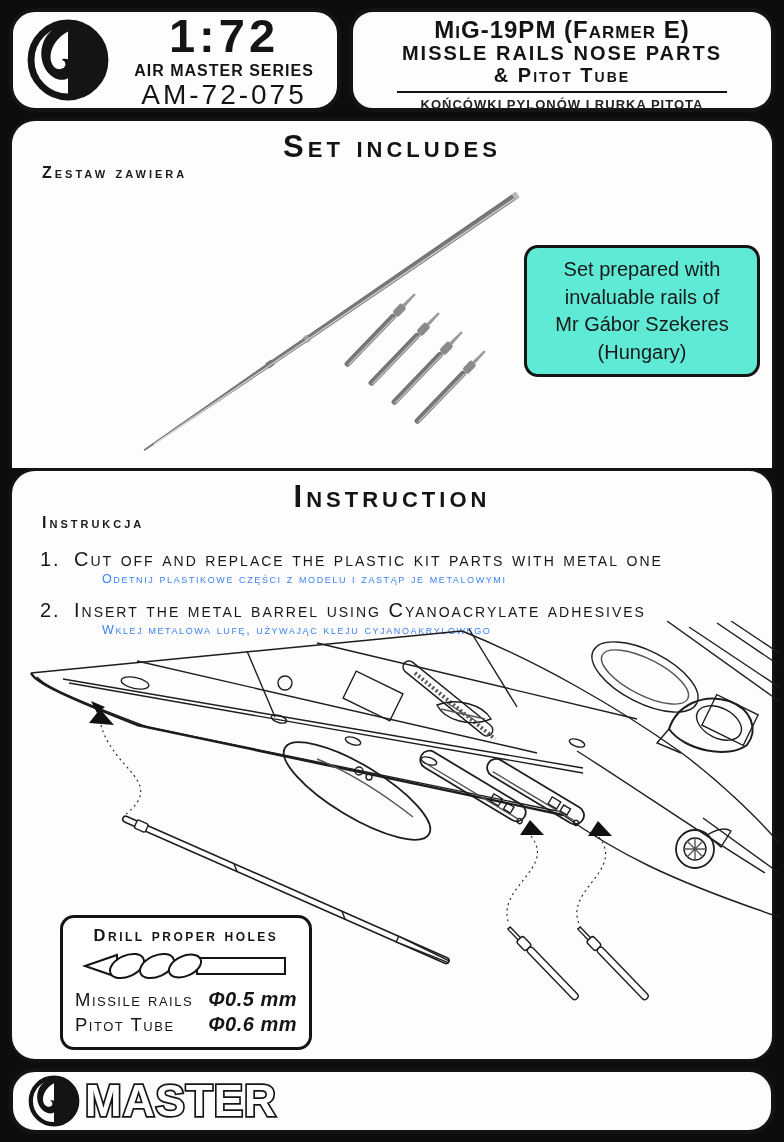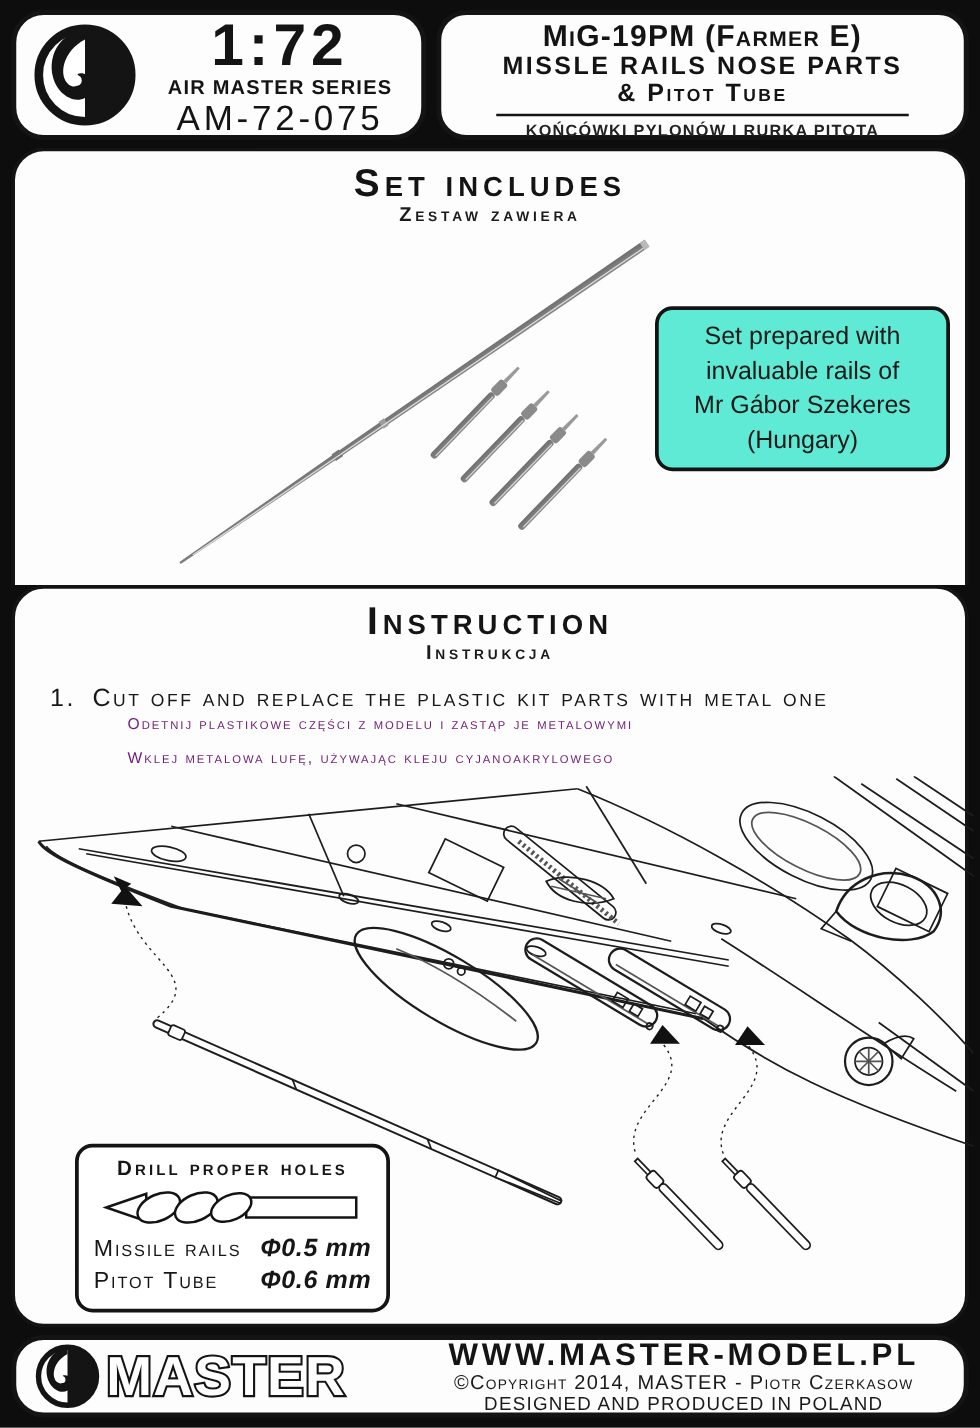--- a/index.html
+++ b/index.html
@@ -20,31 +20,31 @@
   #hdr-right{left:349px;top:8px;width:426px;height:104px;border-width:4px;border-radius:24px;text-align:center;padding-top:6px;}
   .title-main{font-size:24px;font-weight:bold;letter-spacing:1px;line-height:1.0;}
   .title-sub{font-size:20px;font-weight:bold;letter-spacing:2px;line-height:1.1;}
   .title-rule{width:330px;height:2px;background:#141414;margin:5px auto 4px auto;}
   .title-pl{font-size:13px;font-weight:bold;letter-spacing:1px;color:#222;}
 
   
   #panel-set{left:9px;top:118px;width:766px;height:350px;border-bottom:0;border-radius:26px 26px 0 0;}
   #panel-instr{left:9px;top:468px;width:766px;height:594px;border-radius:26px;}
   .sec-title{text-align:center;font-size:31px;font-weight:bold;letter-spacing:4px;line-height:1.05;margin-top:10px;}
-  .sec-title-pl{text-align:center;font-size:16px;font-weight:bold;letter-spacing:3px;color:#1b1b1b;}
+  .sec-title-pl{text-align:left;font-size:16px;font-weight:bold;letter-spacing:3px;color:#1b1b1b;padding-left:30px;}
 
   #parts-photo{position:absolute;left:100px;top:62px;}
   #credit-box{position:absolute;left:512px;top:124px;width:236px;border:3px solid #141414;border-radius:14px;background:#5eead4;
               text-align:center;font-size:20px;line-height:1.38;padding:8px 4px;box-sizing:border-box;color:#191919;}
 
   #steps{margin:16px 0 0 28px;}
   .step{margin-bottom:13px;}
   .step-en{font-size:20px;letter-spacing:2px;color:#181818;line-height:1.15;}
   .step-num{display:inline-block;width:34px;}
-  .step-pl{font-size:12.5px;letter-spacing:1.6px;color:#701a75;margin-left:62px;margin-top:1px;}
+  .step-pl{font-size:12.5px;letter-spacing:1.6px;color:#3b82f6;margin-left:62px;margin-top:1px;}
 
   #aircraft{position:absolute;left:5px;top:150px;}
 
   #drill-box{position:absolute;left:48px;top:444px;width:252px;border:3px solid #141414;border-radius:14px;background:#fff;
              padding:8px 12px 10px 12px;box-sizing:border-box;}
   .drill-title{text-align:center;font-size:16.5px;font-weight:bold;letter-spacing:2.5px;color:#161616;}
   .drill-row{display:flex;justify-content:space-between;align-items:baseline;font-size:18.5px;letter-spacing:1.5px;color:#161616;line-height:1.25;}
   .drill-val{font-style:italic;font-size:20px;letter-spacing:0.5px;font-weight:bold;}
 
   
@@ -143,20 +143,21 @@
   <div class="panel" id="panel-instr">
     <div class="sec-title ink sc">Instruction</div>
     <div class="sec-title-pl sc">Instrukcja</div>
 
     <div id="steps">
       <div class="step">
         <div class="step-en sc"><span class="step-num">1.</span><span>Cut off and replace the plastic kit parts with metal one</span></div>
         <div class="step-pl sc">Odetnij plastikowe części z modelu i zastąp je metalowymi</div>
       </div>
       <div class="step">
+        <div class="step-en sc"><span class="step-num">2.</span><span>Insert the metal barrel using Cyanoacrylate adhesives</span></div>
         <div class="step-pl sc">Wklej metalowa lufę, używając kleju cyjanoakrylowego</div>
       </div>
     </div>
 
     <svg id="aircraft" width="762" height="384" viewBox="0 0 762 384" fill="none" stroke="#1d1d1d" stroke-width="1.4">
 
       <path d="M14,52 L445,10"></path>
       <path d="M14,52 C18,60 34,70 120,104 L546,194" stroke-width="2.4"></path>
       <path d="M20,56 C26,64 50,76 130,106 L540,190"></path>
 
@@ -286,20 +287,15 @@
   <div class="panel" id="footer">
     <svg class="logo" width="54" height="54" viewBox="0 0 100 100">
       <circle cx="50" cy="50" r="43" fill="#fff" stroke="#141414" stroke-width="8"></circle>
       <path d="M50,7 A43,43 0 0 1 50,93 Z" fill="#141414"></path>
       <path d="M50,7 C22,12 12,40 24,61 C33,75 49,77 55,66 C60,56 52,46 43,49 C48,57 42,64 35,59 C25,51 29,28 50,17 Z" fill="#141414"></path>
       <circle cx="42" cy="55" r="5" fill="#fff"></circle>
     </svg>
     <svg id="brand-svg" width="250" height="52" viewBox="0 0 250 52">
       <text x="2" y="41" font-family="Liberation Sans, sans-serif" font-size="44" font-weight="bold" letter-spacing="1" fill="#fff" stroke="#141414" stroke-width="3.4" paint-order="stroke">MASTER</text>
     </svg>
-    <div class="txt ink">
-      <div class="web-txt">WWW.MASTER-MODEL.PL</div>
-      <div class="copy-txt sc">©Copyright 2014, MASTER - Piotr Czerkasow</div>
-      <div class="made-txt">DESIGNED AND PRODUCED IN POLAND</div>
-    </div>
   </div>
 
 </div>
 
 </body></html>

